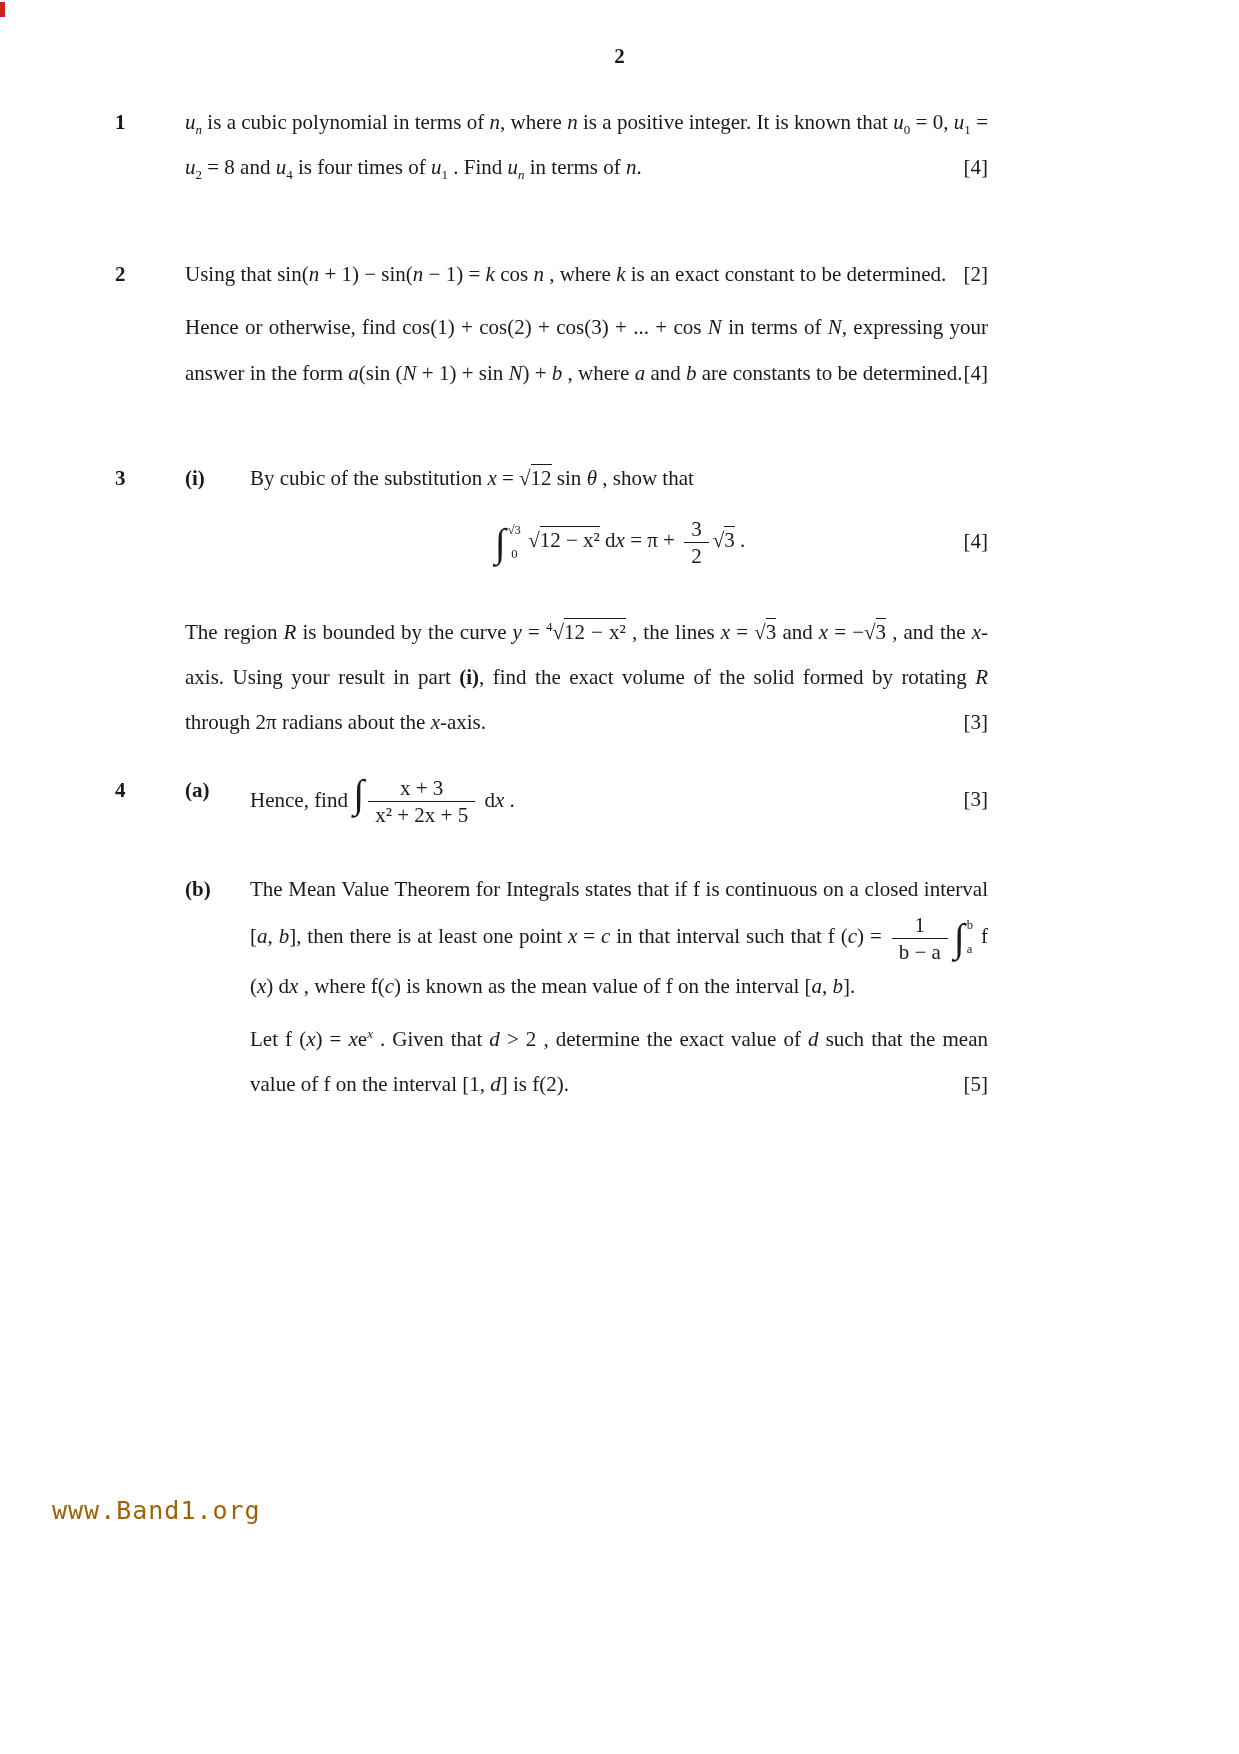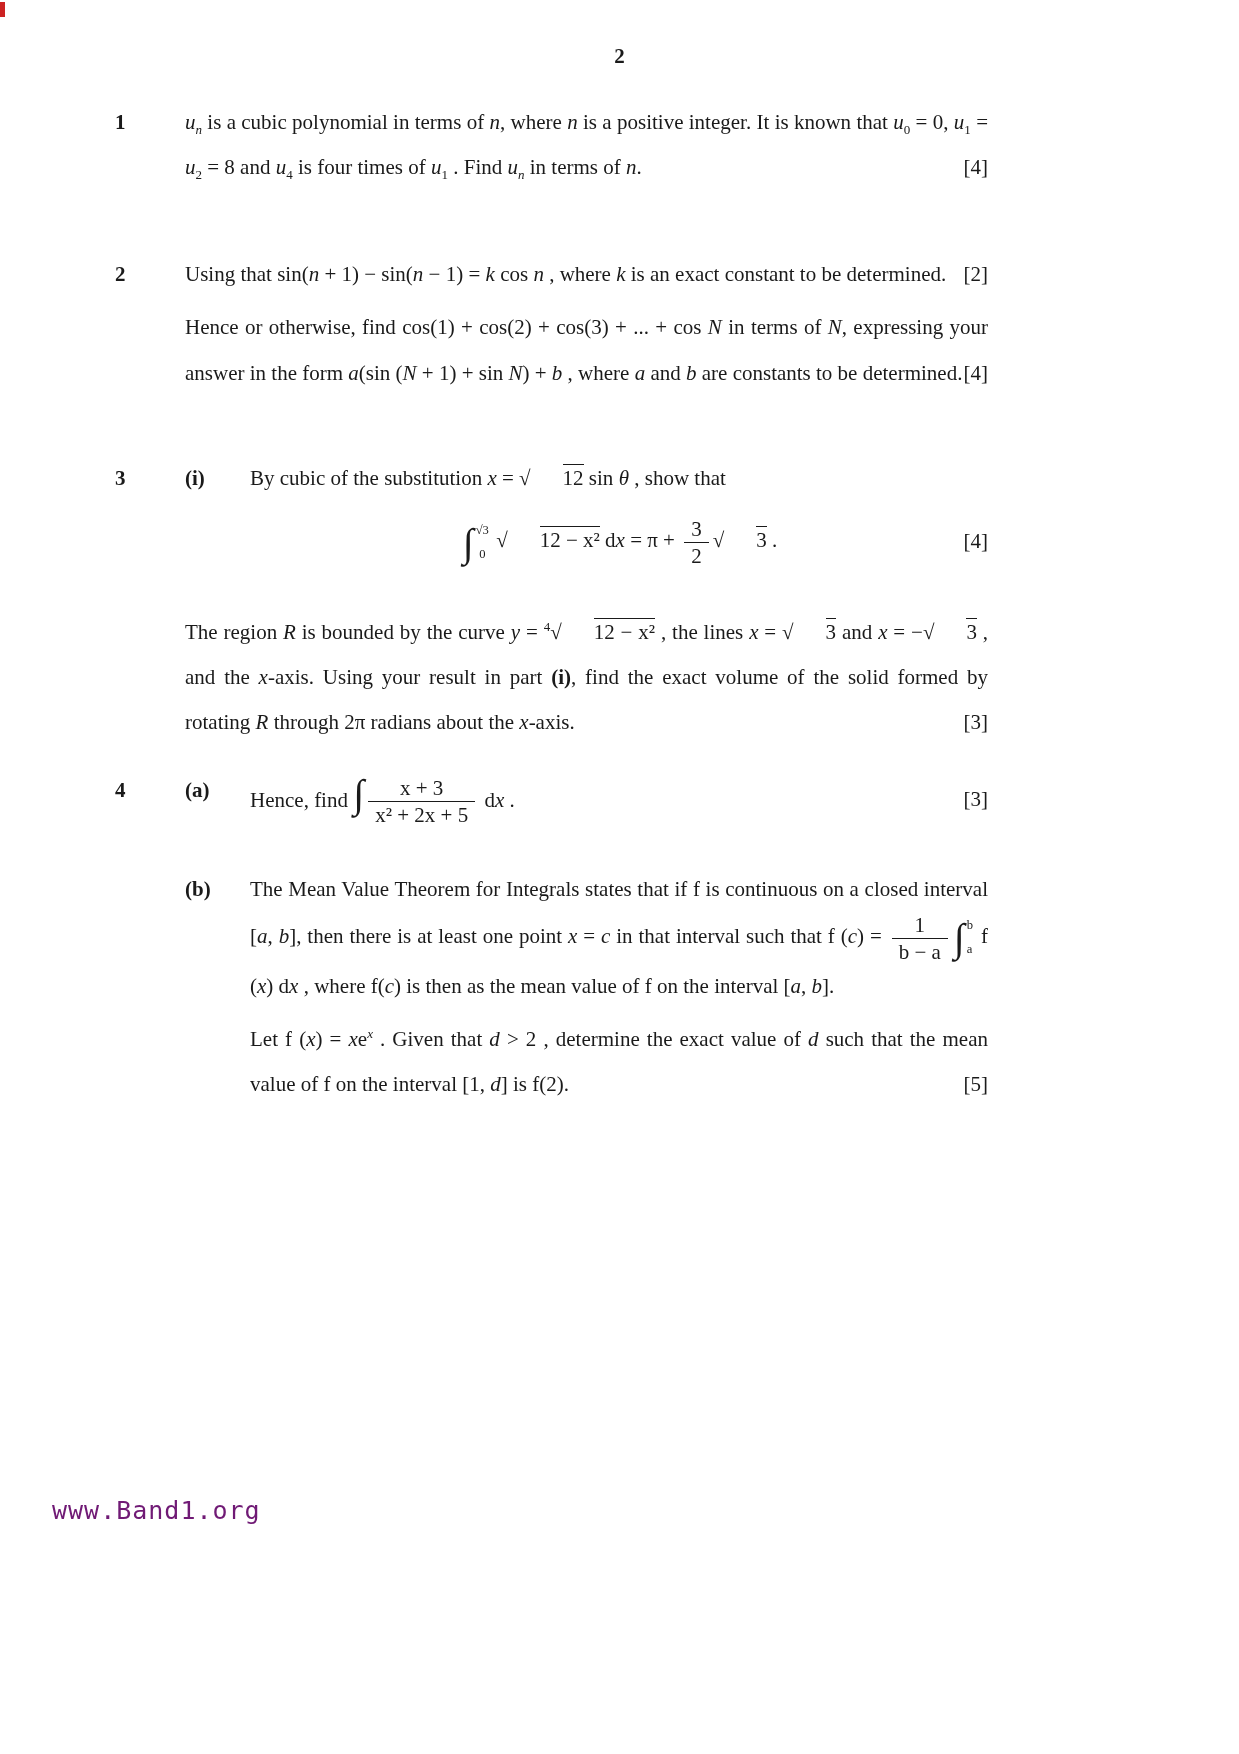--- a/index.html
+++ b/index.html
@@ -29,33 +29,33 @@
   .mark { position:absolute; right:0; bottom:0; }
   .eqline { text-align:center; padding:8px 0; line-height:1.4; }
   .eqline .mark, .fline .mark { bottom:auto; top:50%; transform:translateY(-50%); }
   .fline { text-align:left; padding:6px 0; line-height:1.4; }
 
   
   .i { font-style:italic; }
   .b { font-weight:bold; }
   .sub { font-size:0.62em; vertical-align:sub; line-height:0; }
   .sup { font-size:0.62em; vertical-align:super; line-height:0; }
-  .ov { border-top:1.4px solid #1a1a1a; padding-top:1px;margin-left:32px; }
+  .ov { border-top:1.4px solid #1a1a1a; padding-top:1px; }
 
   .frac { display:inline-block; vertical-align:middle; text-align:center; line-height:1.15; margin:0 4px; }
   .fn { display:block; border-bottom:1.4px solid #1a1a1a; padding:0 7px 1px; }
   .fd { display:block; padding:1px 7px 0; }
 
   .intw { display:inline-flex; vertical-align:middle; align-items:stretch; margin:0 2px; }
   .intg { font-size:1.9em; line-height:1; align-self:center; }
   .lims { display:flex; flex-direction:column; justify-content:space-between; font-size:0.6em; line-height:1.1; margin-left:2px; padding:1px 0; }
 
   .footer {
     position:absolute; left:52px; top:1496px;
-    font-family:"DejaVu Sans Mono", monospace; font-size:25px; letter-spacing:1px; color:#701a75;
+    font-family:"DejaVu Sans Mono", monospace; font-size:25px; letter-spacing:1px; color:#a16207;
   }
 </style>
 </head>
 <body>
 
 <div class="page">
   <div class="scan-artifact"></div>
   <div class="pageno">2</div>
 
   <div class="content">
@@ -123,21 +123,21 @@
 
         <div class="part">
           <div class="plabel">(b)</div>
           <div class="pbody">
             <p class="para"><span>The Mean Value Theorem for Integrals states that if f is continuous on a closed interval [</span><span class="i">a</span><span>, </span><span class="i">b</span><span>], then there is at least one point </span><span class="i">x</span><span> = </span><span class="i">c</span><span> in that interval such that f (</span><span class="i">c</span><span>) = </span><span class="frac"><span class="fn">1</span><span class="fd">b − a</span></span><span class="intw">
                   <span class="intg">∫</span>
                   <span class="lims">
                     <span>b</span>
                     <span>a</span>
                   </span>
-                </span><span> f (</span><span class="i">x</span><span>) d</span><span class="i">x</span><span> , where f(</span><span class="i">c</span><span>) is then as the mean value of f on the interval [</span><span class="i">a</span><span>, </span><span class="i">b</span><span>].</span></p>
+                </span><span> f (</span><span class="i">x</span><span>) d</span><span class="i">x</span><span> , where f(</span><span class="i">c</span><span>) is known as the mean value of f on the interval [</span><span class="i">a</span><span>, </span><span class="i">b</span><span>].</span></p>
             <p class="para"><span class="mark">[5]</span><span>Let f (</span><span class="i">x</span><span>) = </span><span class="i">x</span><span>e</span><span class="i sup">x</span><span> . Given that </span><span class="i">d</span><span> &gt; 2 , determine the exact value of </span><span class="i">d</span><span> such that the mean value of f on the interval [1, </span><span class="i">d</span><span>] is f(2).</span></p>
           </div>
         </div>
 
       </div>
     </section>
 
   </div>
 
   <div class="footer">www.Band1.org</div>

